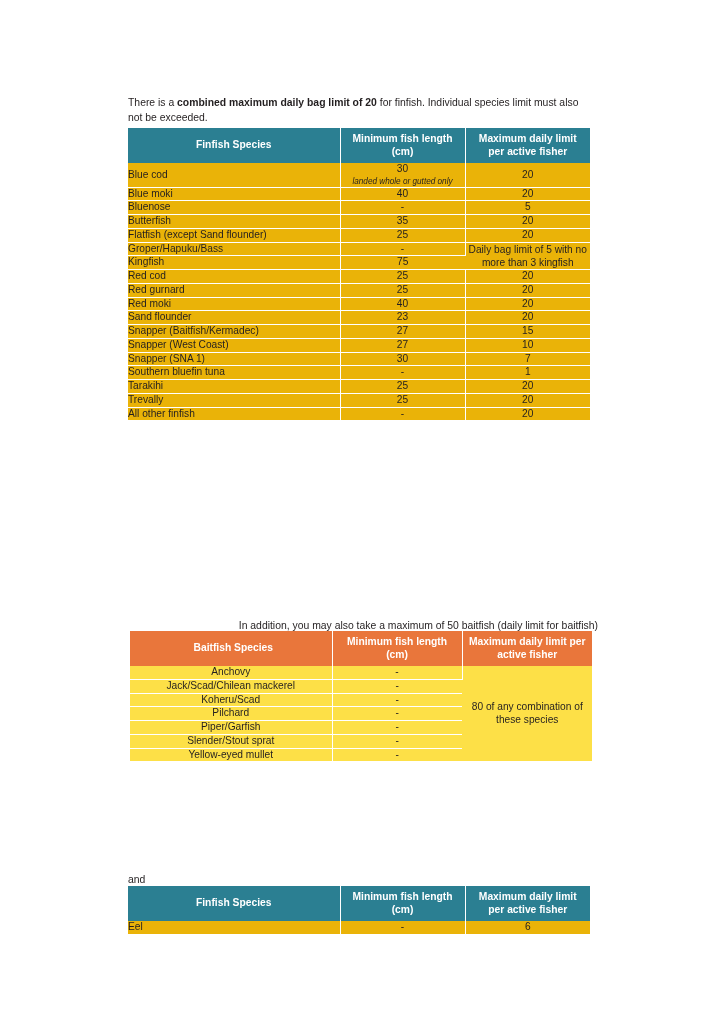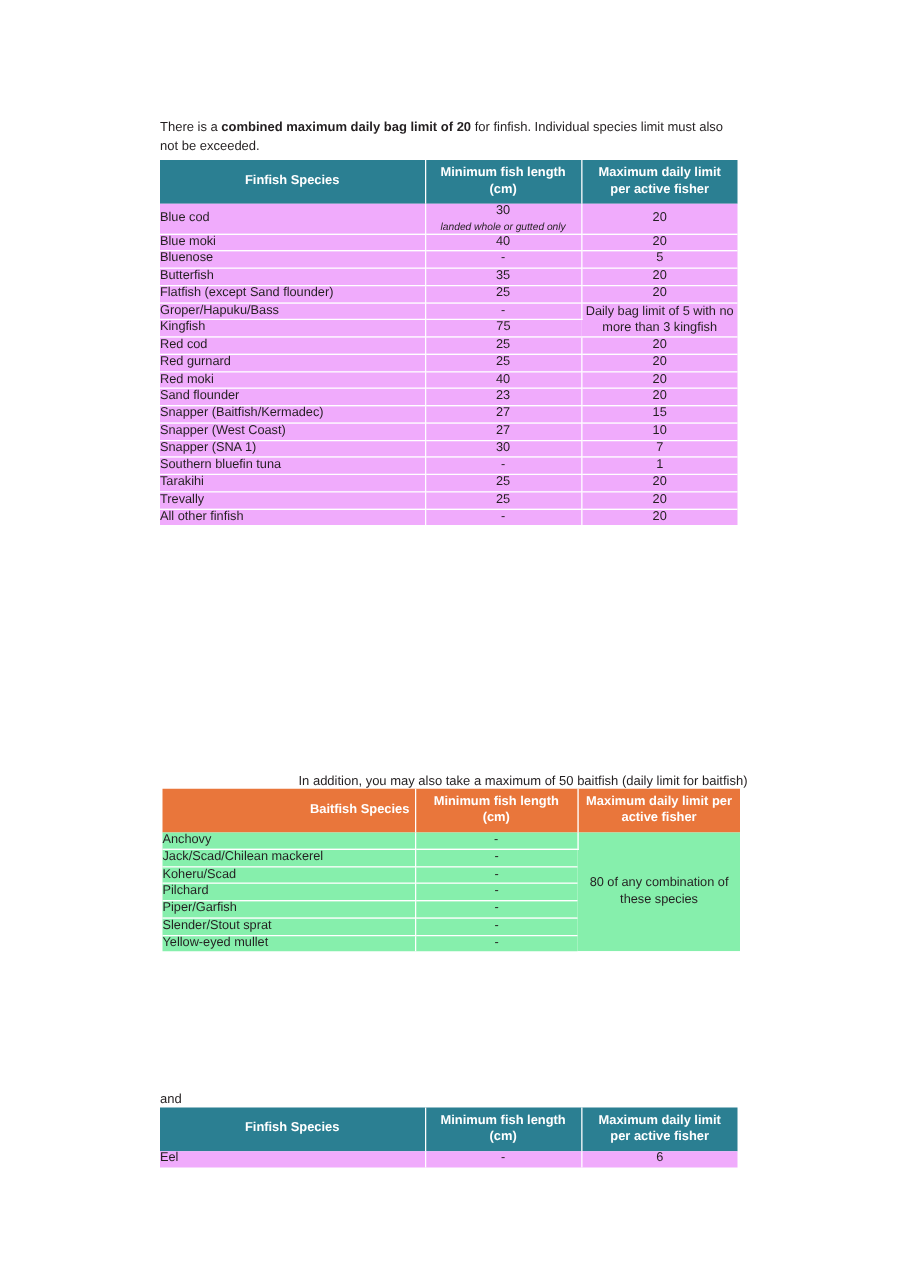--- a/index.html
+++ b/index.html
@@ -68,47 +68,48 @@
     font-weight: bold;
     font-size: 10.3px;
     text-align: center;
     line-height: 1.22;
     padding: 5px 4px;
     border-right: 1.5px solid #ffffff;
   }
   .theme-teal thead th:last-child { border-right: 0; }
 
   .theme-teal tbody td {
-    background: #f0abfc;
+    background: #eab308;
     border-bottom: 1.6px solid #ffffff;
     border-right: 1.6px solid #ffffff;
     color: #231f20;
   }
   .theme-teal tbody td:last-child { border-right: 0; }
   .theme-teal tbody tr:last-child td { border-bottom: 0; }
 
   
   .theme-orange thead th {
     background: #e9763b;
     color: #ffffff;
     font-weight: bold;
     font-size: 10.3px;
     text-align: center;
     line-height: 1.22;
     padding: 5px 4px;
     border-right: 1.5px solid #ffffff;
   }
   .theme-orange thead th:last-child { border-right: 0; }
-  .theme-orange thead th.left { text-align: right; padding-left: 9px; }
+  .theme-orange thead th.left { text-align: center; padding-left: 9px; }
 
   .theme-orange tbody td {
-    background: #86efac;
+    background: #fde047;
     border-bottom: 1.6px solid #ffffff;
     border-right: 1.6px solid #ffffff;
     color: #231f20;
+    text-align: center;
   }
   .theme-orange tbody td:last-child { border-right: 0; }
   .theme-orange tbody tr:last-child td { border-bottom: 0; }
 
   
   .c-species {
     text-align: left;
     padding: 6px 0 6px 9px;
     line-height: 1.25;
   }

